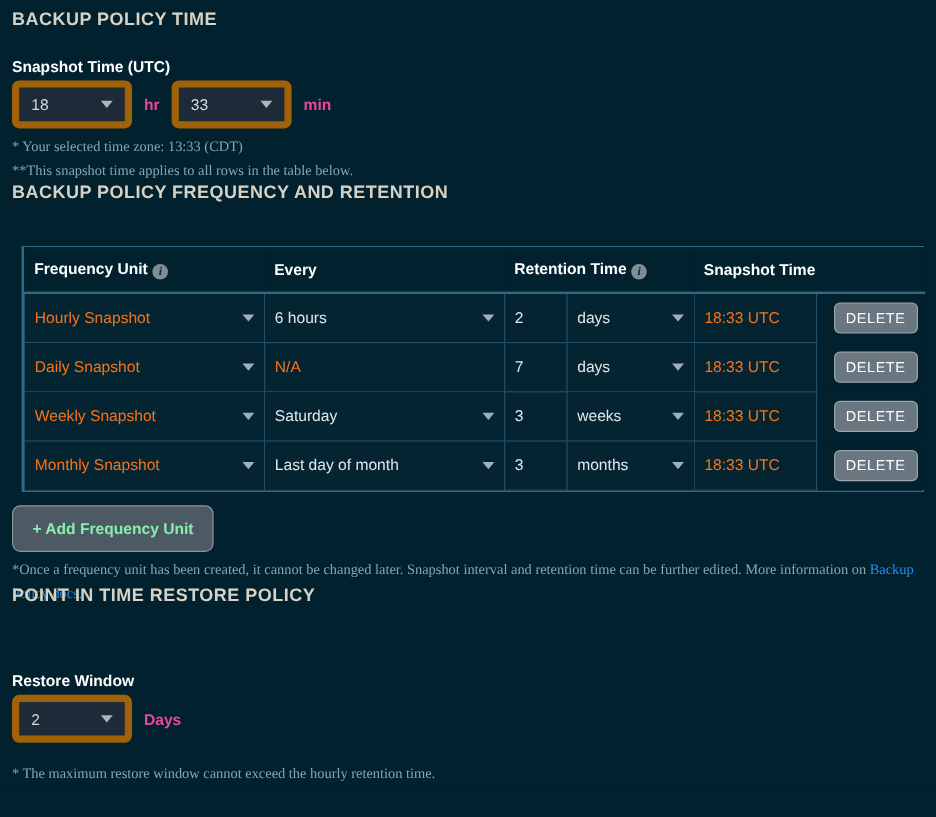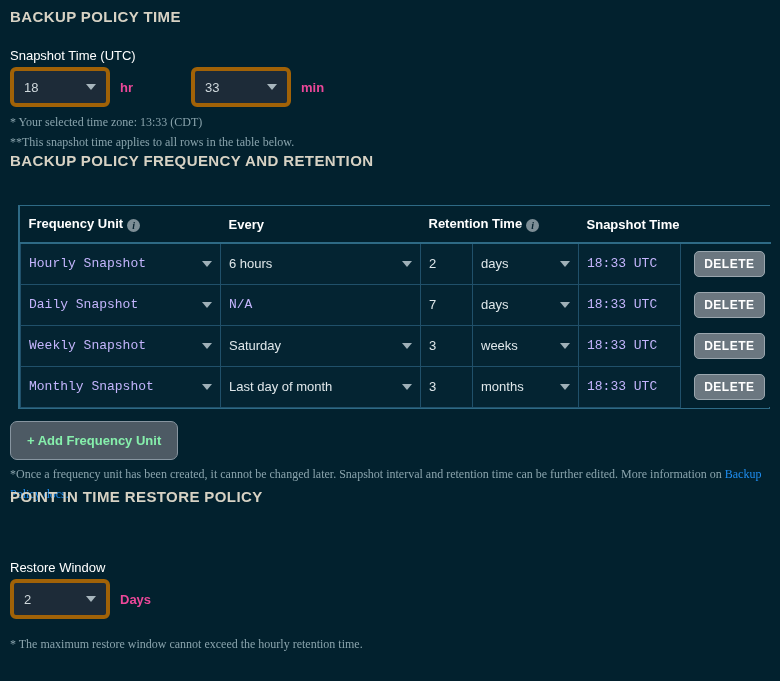--- a/index.html
+++ b/index.html
@@ -25,40 +25,40 @@
     color: #d7d2c4;
     font-size: 15px;
     font-weight: bold;
     letter-spacing: 0.4px;
     text-transform: uppercase;
   }
 
   .field-label {
     color: #ffffff;
     font-size: 13px;
-    font-weight: normal;
+    font-weight: bold;
   }
 
   .note {
     color: #8aa4ad;
     font-size: 12px;
     line-height: 20px;
     font-family: Liberation Serif, serif;
   }
 
   .note-link {
     color: #1f8ef1;
     text-decoration: none;
   }
 
   
   .select {
     position: relative;
     background: #1d2b38;
-    border: 4px solid #a16207;
+    border: 6px solid #a16207;
     border-radius: 6px;
     height: 40px;
     display: flex;
     align-items: center;
     padding: 0 10px;
     color: #cfd8dc;
     font-size: 13px;
     cursor: pointer;
   }
   .select .val { flex: 1; }
@@ -112,21 +112,21 @@
     padding: 0 8px;
     color: #dfe7ea;
     font-size: 13px;
     vertical-align: middle;
     background: #042432;
   }
   td.cell-select {
     position: relative;
     padding-right: 22px;
   }
-  td.disabled-cell { color: #c4b5fd; font-family: Liberation Mono, monospace; }
+  td.disabled-cell { color: #f97316; }
   td .cellcaret {
     position: absolute;
     right: 8px;
     top: 50%;
     margin-top: -3px;
     width: 0; height: 0;
     border-left: 5px solid transparent;
     border-right: 5px solid transparent;
     border-top: 6px solid #9fb0b8;
   }
@@ -149,21 +149,21 @@
     font-family: "Liberation Serif", serif;
   }
 
   
   .btn-delete {
     background: #6b7780;
     border: 1px solid #9aa6ae;
     border-radius: 5px;
     color: #ffffff;
     font-size: 12px;
-    font-weight: bold;
+    font-weight: normal;
     letter-spacing: 0.5px;
     padding: 5px 9px;
     cursor: pointer;
     font-family: "Liberation Sans", sans-serif;
   }
   .btn-add {
     background: #4d5a64;
     border: 1px solid #8795a0;
     border-radius: 7px;
     color: #86efac;
@@ -185,21 +185,21 @@
   <div class="abs section-title" style="left:10px; top:8px;">BACKUP POLICY TIME</div>
 
   <div class="abs field-label" style="left:10px; top:48px;">Snapshot Time (UTC)</div>
 
   <div class="abs time-row" style="left:10px; top:67px;">
     <div class="select">
       <span class="val">18</span>
       <span class="caret"></span>
     </div>
     <span class="unit-text">hr</span>
-    <div class="select" style="margin-left:48px;justify-content:space-between;">
+    <div class="select" style="justify-content:space-between;">
       <span class="val">33</span>
       <span class="caret"></span>
     </div>
     <span class="unit-text">min</span>
   </div>
 
   <div class="abs note" style="left:10px; top:112px;">* Your selected time zone: 13:33 (CDT)</div>
 
   <div class="abs note" style="left:10px; top:132px;">**This snapshot time applies to all rows in the table below.</div>
 

